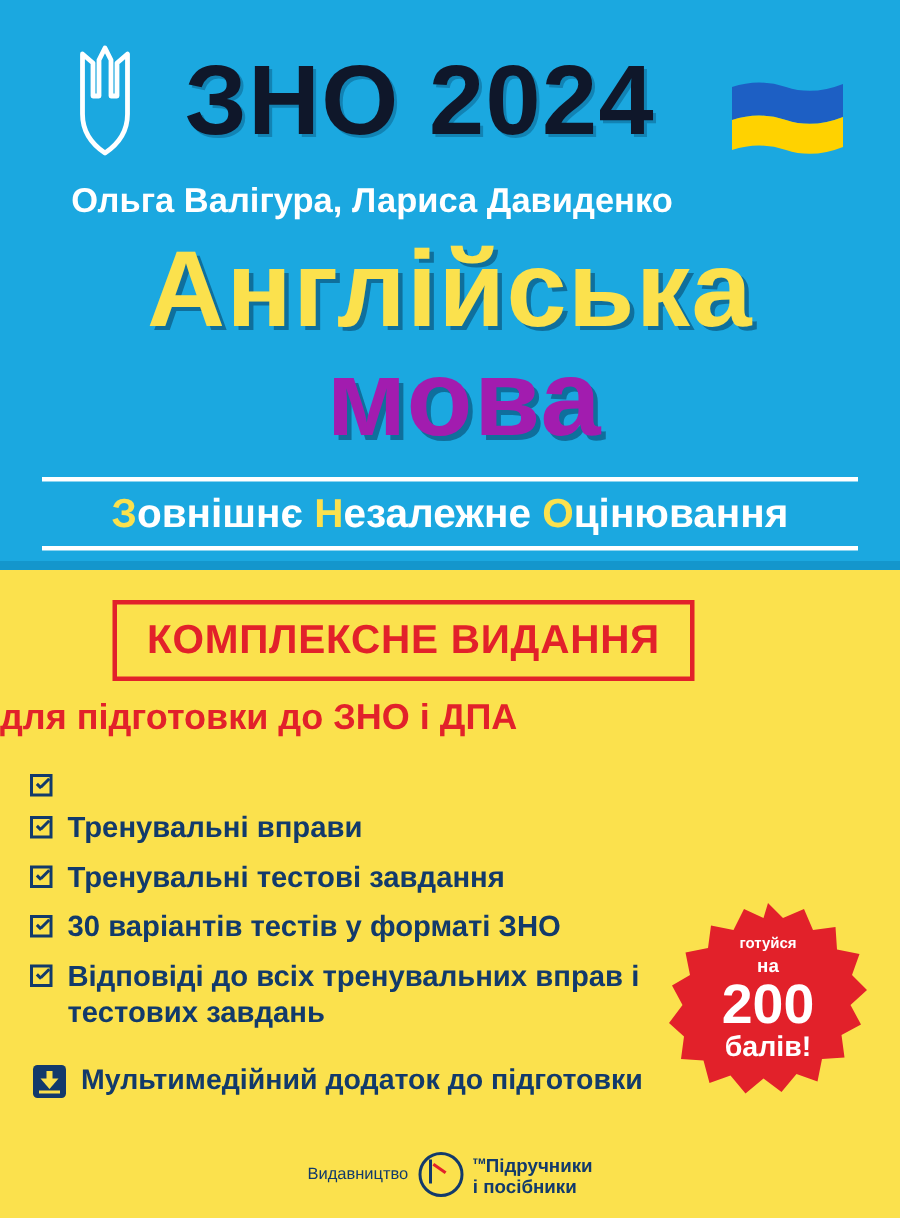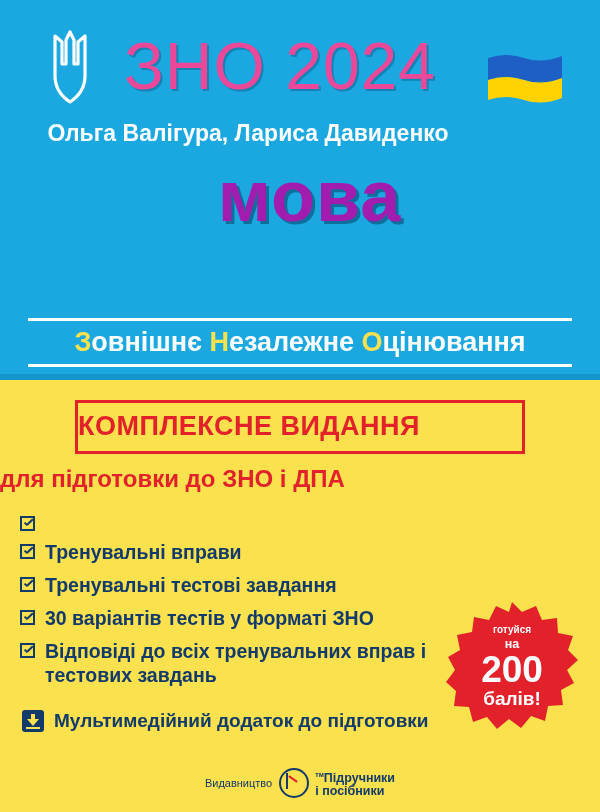--- a/index.html
+++ b/index.html
@@ -60,22 +60,22 @@
     width: 52px;
     height: 74px;
   }
   .zno-title {
     position: absolute;
     left: 0;
     top: 0;
     width: 560px;
     text-align: center;
     font-size: 66px;
-    font-weight: normal;
-    color: #ec4899;
+    font-weight: bold;
+    color: #0f172a;
     letter-spacing: 1px;
     line-height: 84px;
     text-shadow: 2px 2px 0 #1283b4;
   }
   .flag {
     position: absolute;
     right: 36px;
     top: 28px;
     width: 78px;
     height: 52px;
@@ -132,23 +132,23 @@
     line-height: 28px;
   }
   .zno-fullname .cap {
     color: #fbe14d;
   }
   
   .complex-box {
     position: absolute;
     left: 75px;
     top: 400px;
-    width: 450px;
+    width: 388px;
     border: 3px solid #e2212a;
-    text-align: left;
+    text-align: center;
     padding: 8px 0 9px;
     box-sizing: border-box;
   }
   .complex-box .txt {
     font-size: 27px;
     font-weight: bold;
     color: #e2212a;
     letter-spacing: 0.5px;
   }
   
@@ -361,20 +361,21 @@
       <svg width="78" height="52" viewBox="0 0 78 52">
         <path d="M2 6 Q20 0 38 6 Q56 12 76 4 L76 26 Q56 34 38 28 Q20 22 2 28 Z" fill="#1d5fc4"></path>
         <path d="M2 28 Q20 22 38 28 Q56 34 76 26 L76 46 Q56 54 38 48 Q20 42 2 48 Z" fill="#ffd200"></path>
       </svg>
     </div>
   </div>
 
   <div class="authors">Ольга Валігура, Лариса Давиденко</div>
 
   <div class="subject">
+    <div class="line1">Англійська</div>
     <div class="line2">мова</div>
   </div>
 
   <div class="zno-fullname">
     <span class="cap">З</span><span>овнішнє </span><span class="cap">Н</span><span>езалежне </span><span class="cap">О</span><span>цінювання</span>
   </div>
 
   <div class="complex-box">
     <div class="txt">КОМПЛЕКСНЕ ВИДАННЯ</div>
   </div>

